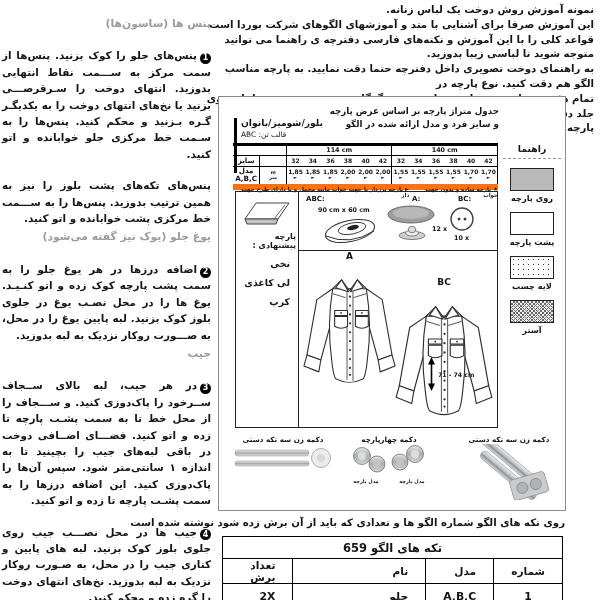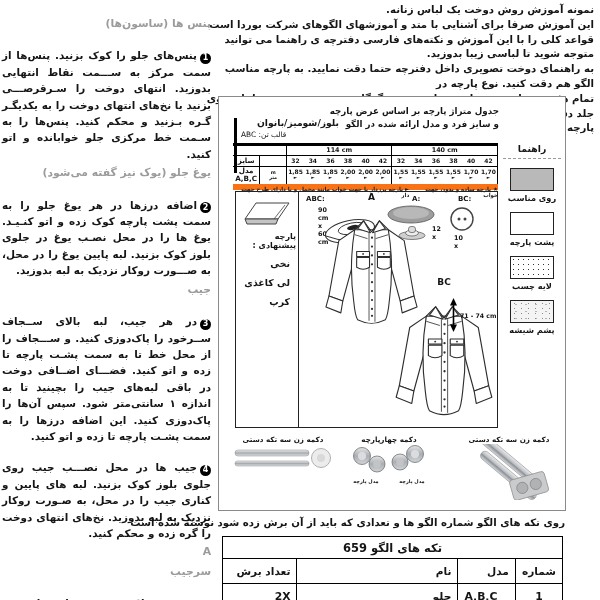--- a/index.html
+++ b/index.html
@@ -30,21 +30,21 @@
   
   .diagram-box{
     position:absolute;left:218px;top:96px;width:346px;height:413px;
     border:1px solid #8a8a8a;background:#fff;
   }
   .m-title{
     position:absolute;top:8px;right:66px;width:176px;
     font-size:8.7px;font-weight:bold;line-height:13px;text-align:right;
   }
   .m-garment{position:absolute;top:20px;left:22px;text-align:left;direction:rtl;}
-  .m-garment .g1{font-size:9.2px;font-weight:bold;margin-left:16px;}
+  .m-garment .g1{font-size:9.2px;font-weight:bold;}
   .m-garment .g2{font-size:7.4px;font-weight:normal;margin-top:2px;}
   .vbar{position:absolute;left:15px;top:21px;width:3px;height:55px;background:#000;}
   .m-table{
     position:absolute;left:14px;top:46px;width:265px;
     border-collapse:collapse;direction:ltr;table-layout:fixed;
     border-top:3px solid #000;border-bottom:6px solid #f97316;border-right:1px solid #000;
   }
   .m-table td{border-bottom:1px solid #000;padding:0;text-align:center;font-weight:bold;line-height:1.15;}
   .m-corner{width:53px;}
   .m-group{font-size:6.4px;height:9px;}
@@ -76,21 +76,21 @@
   .legend-label{font-size:8.2px;font-weight:bold;}
   
   .inner-box{
     position:absolute;left:16px;top:94px;width:263px;height:237px;
     border:1px solid #222;display:flex;direction:ltr;box-sizing:border-box;
   }
   .fabric-strip{width:62px;border-right:1px solid #222;position:relative;direction:rtl;}
   .fabric-fold-holder{position:absolute;top:5px;left:6px;}
   .fs-label{position:absolute;top:40px;right:2px;left:2px;font-size:8px;font-weight:bold;text-align:right;}
   .fs-items{position:absolute;top:62px;right:8px;font-size:9.4px;font-weight:bold;line-height:19px;text-align:right;}
-  .notions-shirts{flex:1;display:flex;gap:22px;}
+  .notions-shirts{flex:1;display:flex;flex-direction:column;}
   .notions-row{height:58px;border-bottom:1px solid #222;position:relative;font-weight:bold;}
   .n-abc{position:absolute;left:7px;top:3px;font-size:7px;}
   .n-size{position:absolute;left:19px;top:14px;font-size:6.4px;}
   .iron-holder{position:absolute;left:24px;top:24px;}
   .n-a{position:absolute;left:113px;top:3px;font-size:7px;}
   .btn-a-holder{position:absolute;left:87px;top:13px;}
   .snap-holder{position:absolute;left:97px;top:33px;}
   .n-a-qty{position:absolute;left:133px;top:33px;font-size:6.4px;}
   .n-bc{position:absolute;left:159px;top:3px;font-size:7px;}
   .btn-bc-holder{position:absolute;left:150px;top:14px;}
@@ -110,21 +110,21 @@
   .tool .sub-labels{display:flex;justify-content:space-around;font-size:5px;margin-top:-2px;}
   
   .caption{
     position:absolute;top:517px;right:35px;
     font-size:10.2px;font-weight:bold;white-space:nowrap;text-align:right;
   }
   .p-table{
     position:absolute;left:222px;top:536px;width:341px;
     border-collapse:collapse;font-weight:bold;direction:rtl;
   }
-  .p-table td{border:1px solid #000;padding:0 6px;box-sizing:border-box;}
+  .p-table td{border:1px solid #000;padding:0 17px;box-sizing:border-box;}
   .pt-title{font-size:11.5px;text-align:center;height:22px;}
   .pt-head{font-size:10.6px;height:25px;text-align:right;}
   .pt-cell{font-size:10.8px;height:26px;text-align:right;}
   .c-num{width:44px;text-align:center;}
   .c-model{width:57px;}
   .c-name{width:160px;}
   .c-count{width:74px;}
   .ltrtxt{direction:ltr;text-align:left;}
 </style>
 </head>
@@ -133,20 +133,21 @@
 <div class="intro">نمونه آموزش روش دوخت یک لباس زنانه.
 این آموزش صرفا برای آشنایی با متد و آموزشهای الگوهای شرکت بوردا است
 قواعد کلی را با این آموزش و نکته‌های فارسی دفترچه ی راهنما می توانید متوجه شوید تا لباسی زیبا بدوزید.
 به راهنمای دوخت تصویری داخل دفترچه حتما دقت نمایید. به پارچه مناسب الگو هم دقت کنید. نوع پارچه در
 تمام دفترچه ها مشخص است. با ترجمه ی گوگل و توجه به تصویر مدلهای روی جلد دفترچه هم میتوانید نوع
 پارچه را متوجه شوید.</div>
 
 <div class="instructions">
     <div class="lc-heading">پنس ها (ساسون‌ها)</div>
     <p class="lc-para"><span class="step-num">1</span>پنس‌های جلو را کوک بزنید. پنس‌ها از سمت مرکز به ســـمت نقاط انتهایی بدوزید. انتهای دوخت را سـرقرصـــی بزنید یا نخ‌های انتهای دوخت را به یکدیگـر گـره بـزنید و محکم کنید. پنس‌ها را به سـمت خط مرکزی جلو خوابانده و اتو کنید.</p>
+    <p class="lc-para">پنس‌های تکه‌های پشت بلوز را نیز به همین ترتیب بدوزید. پنس‌ها را به ســـمت خط مرکزی پشت خوابانده و اتو کنید.</p>
     <div class="lc-heading">یوغ جلو (یوک نیز گفته می‌شود)</div>
     <p class="lc-para"><span class="step-num">2</span>اضافه درزها در هر یوغ جلو را به سمت پشت پارچه کوک زده و اتو کنـیـد. یوغ ها را در محل نصـب یوغ در جلوی بلوز کوک بزنید. لبه پایین یوغ را در محل، به صـــورت روکار نزدیک به لبه بدوزید.</p>
     <div class="lc-heading">جیب</div>
     <p class="lc-para"><span class="step-num">3</span>در هر جیب، لبه بالای ســجاف ســرخود را پاک‌دوزی کنید. و ســـجاف را از محل خط تا به سمت پشـت پارچه تا زده و اتو کنید. فضـــای اضــافی دوخت در باقی لبه‌های جیب را بچینید تا به اندازه ۱ سانتی‌متر شود. سپس آن‌ها را پاک‌دوزی کنید. این اضافه درزها را به سمت پشـت پارچه تا زده و اتو کنید.</p>
     <p class="lc-para"><span class="step-num">4</span>جیب ها در محل نصـــب جیب روی جلوی بلوز کوک بزنید. لبه های پایین و کناری جیب را در محل، به صـورت روکار نزدیک به لبه بدوزید. نخ‌های انتهای دوخت را گره زده و محکم کنید.</p>
     <div class="lc-heading">A</div>
     <div class="lc-heading">سرجیب</div>
     <p class="lc-para"><span class="step-num">5</span>سرجیب لایه‌چســـب دار را روی سرجیب</p>
   </div>
 
@@ -247,33 +248,33 @@
   <div class="m-foot">
     <span>★ پارچه ساده و بدون جهت خواب</span>
     <span>► پارچه پرزدار با جهت خواب مانند مخمل و یا دارای طرح جهت دار</span>
   </div>
 
   <div class="legend">
     <div class="legend-title">راهنما</div>
     <div>
         <div class="legend-item">
           <div class="swatch sw-fabric-right"></div>
-          <div class="legend-label">روی مناسب</div>
+          <div class="legend-label">روی پارچه</div>
         </div>
         <div class="legend-item">
           <div class="swatch sw-fabric-wrong"></div>
           <div class="legend-label">پشت پارچه</div>
         </div>
         <div class="legend-item">
           <div class="swatch sw-interfacing"></div>
           <div class="legend-label">لایه چسب</div>
         </div>
         <div class="legend-item">
-          <div class="swatch sw-batting"></div>
-          <div class="legend-label">پشم شیشه</div>
+          <div class="swatch sw-lining"></div>
+          <div class="legend-label">آستر</div>
         </div>
       </div>
   </div>
 
   <div class="inner-box">
     <div class="fabric-strip">
       <span class="fabric-fold-holder">
         <svg width="50" height="32" viewBox="0 0 50 32">
           <polygon points="3,22 14,6 47,6 36,22" fill="#fff" stroke="#444" stroke-width="1"></polygon>
           <polygon points="3,22 36,22 34,27 5,27" fill="#c4c4c4" stroke="#444" stroke-width="1"></polygon>

